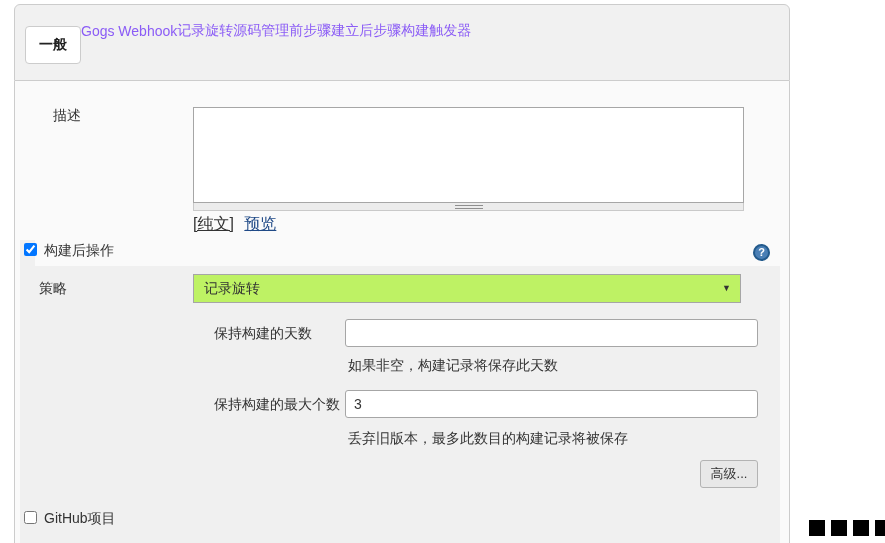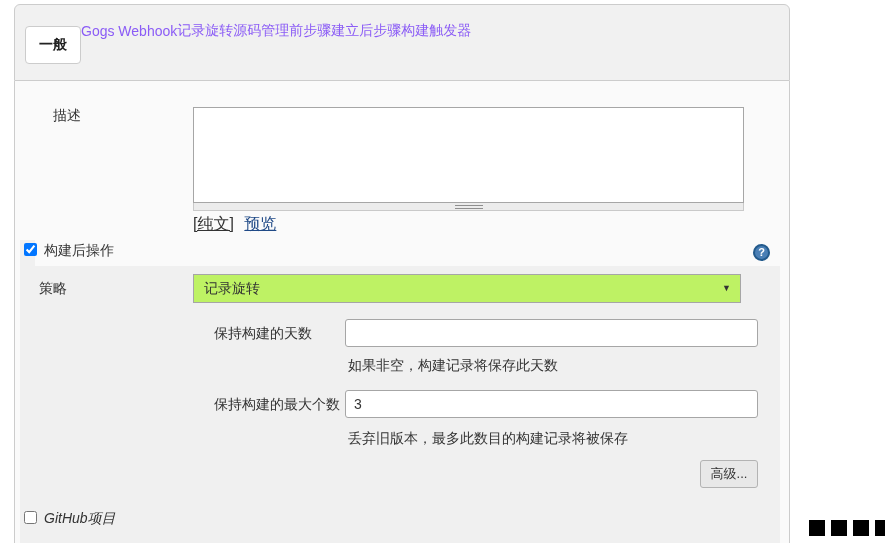--- a/index.html
+++ b/index.html
@@ -132,21 +132,21 @@
     <input type="text" class="txt" style="top: 238px;" value="">
     <div class="helptext" style="top:276px;">如果非空，构建记录将保存此天数</div>
 
     <div class="lbl" style="left:199px; top:315px;">保持构建的最大个数</div>
     <input type="text" class="txt" style="top: 309px;" value="3">
     <div class="helptext" style="top:349px;">丢弃旧版本，最多此数目的构建记录将被保存</div>
 
     <button class="adv-btn">高级...</button>
 
     <input type="checkbox" class="cb" style="left: 9px; top: 430px;">
-    <div class="lbl" style="left:29px; top:429px;font-style:italic;">GitHub项目</div>
+    <div class="lbl" style="left:29px; top:429px;">GitHub项目</div>
   </div>
 
   <div class="squares">
     <div class="sq"></div>
     <div class="sq"></div>
     <div class="sq"></div>
     <div class="sq"></div>
   </div>
 
 </div>

